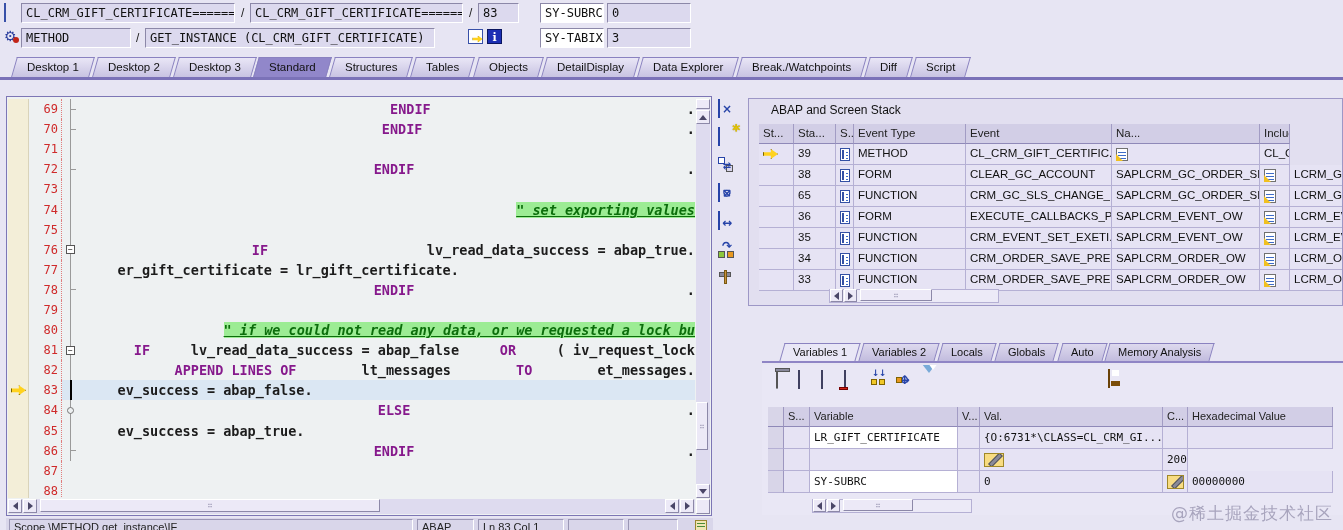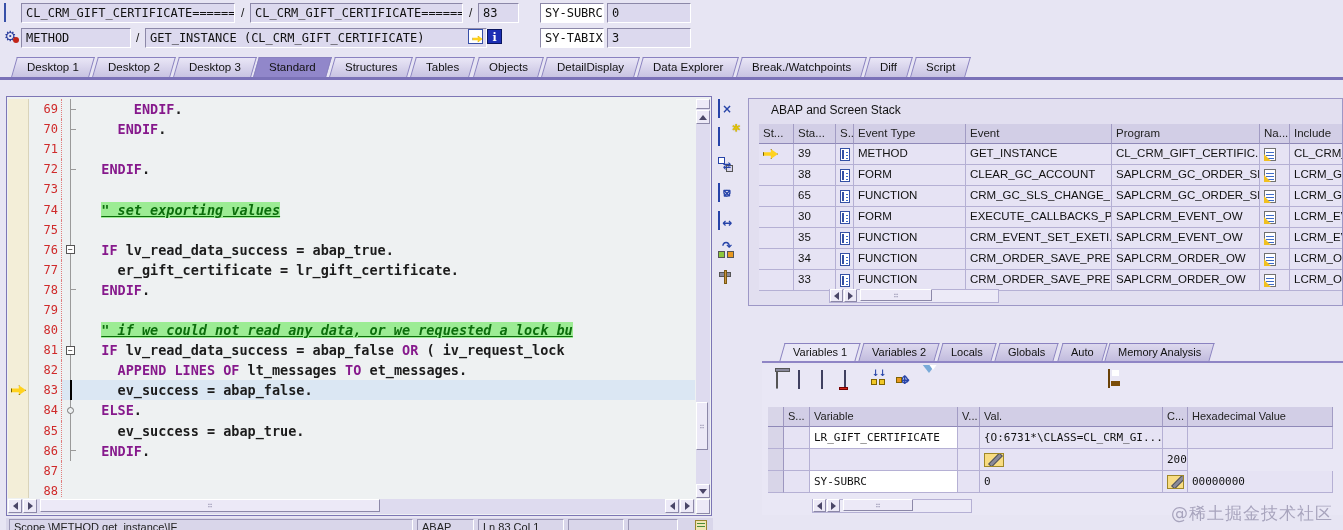--- a/index.html
+++ b/index.html
@@ -49,21 +49,21 @@
   .ed-lines { position:absolute; left:1px; top:2px; right:16px; bottom:17px; overflow:hidden; }
   .ed-row { display:grid; grid-template-columns:21px 33px 18px 1fr; height:20.1px; align-items:center; }
   .ed-margin { background:#f3eed8; border-right:1px solid #d9d3ba; height:100%; display:flex; align-items:center; }
   .ed-num { color:#cf2a2a; font:12px "DejaVu Sans Mono",monospace; text-align:right; padding-right:3px;
             border-right:1px dotted #e07d7d; height:100%; display:flex; align-items:center; justify-content:flex-end; }
   .ed-fold { height:100%; position:relative; display:flex; align-items:center; }
   .ed-fold.guide { background-image:linear-gradient(#9a9a9a,#9a9a9a); background-size:1px 100%;
                    background-position:8px 0; background-repeat:no-repeat; }
   .ed-row.cur .ed-fold.guide { background-image:linear-gradient(#000,#000); background-size:2px 100%; }
   .ed-code { font:bold 13.5px "DejaVu Sans Mono",monospace; color:#1c1c1c; white-space:pre;
-             padding-left:5px; height:100%; display:flex; align-items:center; overflow:hidden; }
+             padding-left:5px; height:100%; display:flex; align-items:center; overflow:hidden;justify-content:space-between; }
   .ed-row.cur .ed-code, .ed-row.cur .ed-fold { background-color:#dbe7f3; }
   .seg-kw { color:#86198c; }
   .seg-cm { background:#9cec94; color:#0c6e0c; font-style:italic; text-decoration:underline; }
   .foldbox { width:9px; height:9px; margin-left:4px; background:#fff; border:1px solid #555;
              font:8px/7px "DejaVu Sans Mono",monospace; text-align:center; color:#222; position:relative; z-index:1; }
   .foldcirc { width:7px; height:7px; margin-left:5px; border:1px solid #777; border-radius:50%; background:#eef1f2; position:relative; z-index:1; }
   .foldtick { width:6px; height:1px; margin-left:8px; background:#9a9a9a; }
 
   
   .vscroll { position:absolute; top:2px; right:1px; width:14px; bottom:17px; background:#dedbef; }
@@ -171,21 +171,21 @@
     <span class="slash" style="left:241px;top:6px;">/</span>
     <span class="fld" style="left:250px;top:3px;width:213px;">CL_CRM_GIFT_CERTIFICATE======...</span>
     <span class="slash" style="left:469px;top:6px;">/</span>
     <span class="fld" style="left:478px;top:3px;width:41px;">83</span>
     <span class="fld white" style="left:540px;top:3px;width:64px;">SY-SUBRC</span>
     <span class="fld" style="left:607px;top:3px;width:84px;">0</span>
 
     <span class="ticon gear" style="left:4px;top:28px;">⚙</span>
     <span class="fld" style="left:21px;top:28px;width:110px;">METHOD</span>
     <span class="slash" style="left:136px;top:31px;">/</span>
-    <span class="fld" style="left:145px;top:28px;width:342px;">GET_INSTANCE (CL_CRM_GIFT_CERTIFICATE)</span>
+    <span class="fld" style="left:145px;top:28px;width:290px;">GET_INSTANCE (CL_CRM_GIFT_CERTIFICATE)</span>
     <span class="mini-btn" style="left:468px;top:29px;">
         <span class="yarrow ya" style="transform:scale(.7);"></span>
       </span>
     <span class="info-btn" style="left:487px;top:29px;">i</span>
     <span class="fld white" style="left:540px;top:28px;width:64px;">SY-TABIX</span>
     <span class="fld" style="left:607px;top:28px;width:84px;">3</span>
   </div>
 
   <div class="tabstrip">
       <div class="tab"><span>Desktop 1</span></div>
@@ -403,35 +403,33 @@
 
   <div class="stackpanel">
     <div class="stacktitle">ABAP and Screen Stack</div>
     <div class="stable">
       <div class="sgrid">
           <div class="sc h">St...</div>
           <div class="sc h">Sta...</div>
           <div class="sc h">S..</div>
           <div class="sc h">Event Type</div>
           <div class="sc h">Event</div>
-          <div class="sc h">Program</div>
           <div class="sc h">Na...</div>
           <div class="sc h">Include</div>
         </div>
       <div>
           <div class="sgrid">
             <div class="sc icn">
               <div class="yarrow"></div>
             </div>
             <div class="sc">39</div>
             <div class="sc icn">
               <div class="docicon"></div>
             </div>
             <div class="sc">METHOD</div>
-            <div class="sc">GET_INSTANCE</div>
             <div class="sc">CL_CRM_GIFT_CERTIFIC...</div>
             <div class="sc icn">
               <div class="noteicon"></div>
             </div>
             <div class="sc">CL_CRM_G</div>
           </div>
           <div class="sgrid">
             <div class="sc icn"></div>
             <div class="sc">38</div>
             <div class="sc icn">
@@ -454,21 +452,21 @@
             <div class="sc">FUNCTION</div>
             <div class="sc">CRM_GC_SLS_CHANGE_...</div>
             <div class="sc">SAPLCRM_GC_ORDER_SL...</div>
             <div class="sc icn">
               <div class="noteicon"></div>
             </div>
             <div class="sc">LCRM_GC_</div>
           </div>
           <div class="sgrid">
             <div class="sc icn"></div>
-            <div class="sc">30</div>
+            <div class="sc">36</div>
             <div class="sc icn">
               <div class="docicon"></div>
             </div>
             <div class="sc">FORM</div>
             <div class="sc">EXECUTE_CALLBACKS_P...</div>
             <div class="sc">SAPLCRM_EVENT_OW</div>
             <div class="sc icn">
               <div class="noteicon"></div>
             </div>
             <div class="sc">LCRM_EVE</div>

